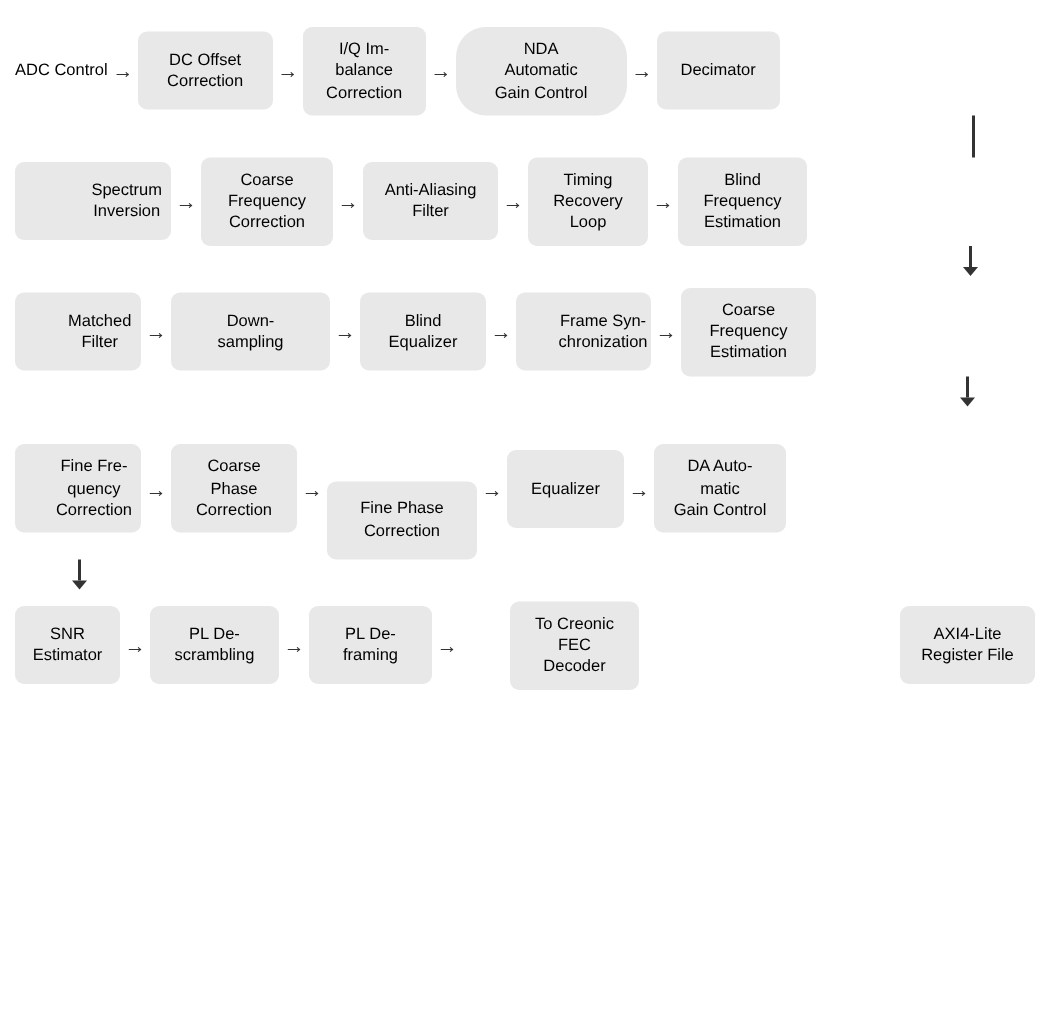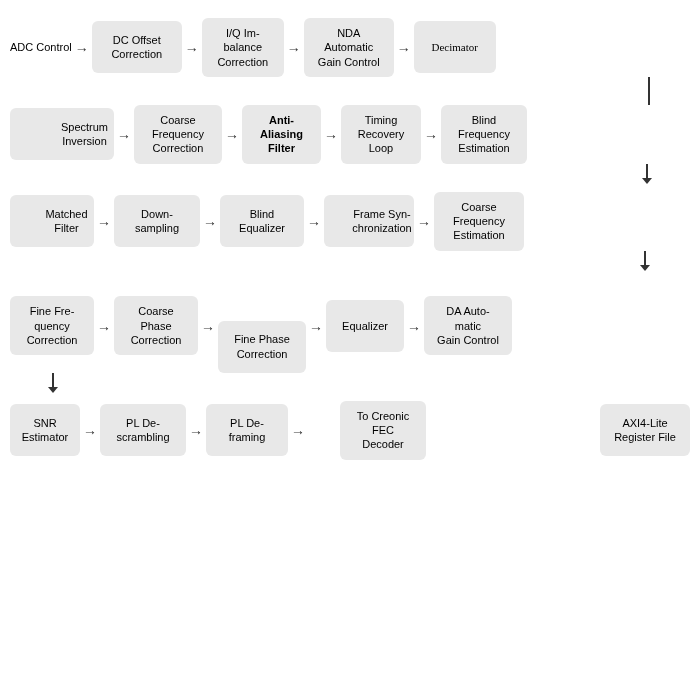--- a/index.html
+++ b/index.html
@@ -58,43 +58,43 @@
     <span class="plain-text">ADC Control</span>
     <span class="arrow"></span>
     <div class="block" style="width:90px;">
       <span>DC Offset<br>Correction</span>
     </div>
     <span class="arrow"></span>
     <div class="block" style="width:82px;">
       <span>I/Q Im-<br>balance<br>Correction</span>
     </div>
     <span class="arrow"></span>
-    <div class="block" style="width:90px;">
+    <div class="block" style="width:114px;border-radius:20px;">
       <span>NDA<br>Automatic<br>Gain Control</span>
     </div>
     <span class="arrow"></span>
-    <div class="block" style="width:82px;font-family:Liberation Serif, serif;">
+    <div class="block" style="width:82px;">
       <span>Decimator</span>
     </div>
   </div>
 
   <div style="display: flex; align-items: flex-start; height: 28px; justify-content: flex-end; padding-right: 40px;">
       <div style="width: 2px; height: 100%; background: rgb(51, 51, 51);"></div>
     </div>
 
   <div class="row" style="margin-bottom:0;">
     <div class="block" style="width:104px;justify-content:flex-end;">
       <span>Spectrum<br>Inversion</span>
     </div>
     <span class="arrow"></span>
     <div class="block" style="width:88px;">
       <span>Coarse<br>Frequency<br>Correction</span>
     </div>
     <span class="arrow"></span>
-    <div class="block" style="width:79px;font-weight:bold;">
+    <div class="block" style="width:90px;">
       <span>Anti-Aliasing<br>Filter</span>
     </div>
     <span class="arrow"></span>
     <div class="block" style="width:80px;">
       <span>Timing<br>Recovery<br>Loop</span>
     </div>
     <span class="arrow"></span>
     <div class="block" style="width:86px;">
       <span>Blind<br>Frequency<br>Estimation</span>
     </div>
@@ -103,21 +103,21 @@
   <div style="display:flex; flex-direction:column; align-items:flex-end; padding-right:42px; height:28px;">
     <div style="width:2px; height:14px; background:#333;"></div>
     <div style="width:0; height:0; border-left:5px solid transparent; border-right:5px solid transparent; border-top:6px solid #333; margin-right:-4px;"></div>
   </div>
 
   <div class="row" style="margin-bottom:0;">
     <div class="block" style="width:84px;padding-left:35px;">
       <span>Matched<br>Filter</span>
     </div>
     <span class="arrow"></span>
-    <div class="block" style="width:86px;">
+    <div class="block" style="width:106px;">
       <span>Down-<br>sampling</span>
     </div>
     <span class="arrow"></span>
     <div class="block" style="width:84px;">
       <span>Blind<br>Equalizer</span>
     </div>
     <span class="arrow"></span>
     <div class="block" style="width:90px;padding-left:32px;">
       <span>Frame Syn-<br>chronization</span>
     </div>
@@ -126,29 +126,29 @@
       <span>Coarse<br>Frequency<br>Estimation</span>
     </div>
   </div>
 
   <div style="display:flex; flex-direction:column; align-items:flex-end; padding-right:44px; height:28px;">
     <div style="width:2px; height:14px; background:#333;"></div>
     <div style="width:0; height:0; border-left:5px solid transparent; border-right:5px solid transparent; border-top:6px solid #333; margin-right:-4px;"></div>
   </div>
 
   <div class="row" style="margin-bottom:0;">
-    <div class="block" style="width:84px;">
+    <div class="block" style="width:84px;justify-content:flex-end;">
       <span>Fine Fre-<br>quency<br>Correction</span>
     </div>
     <span class="arrow"></span>
     <div class="block" style="width:84px;">
       <span>Coarse<br>Phase<br>Correction</span>
     </div>
     <span class="arrow"></span>
-    <div class="block" style="width:88px;margin-top:42px;">
+    <div class="block" style="width:100px;margin-top:42px;">
       <span>Fine Phase<br>Correction</span>
     </div>
     <span class="arrow"></span>
     <div class="block" style="width:78px;">
       <span>Equalizer</span>
     </div>
     <span class="arrow"></span>
     <div class="block" style="width:88px;">
       <span>DA Auto-<br>matic<br>Gain Control</span>
     </div>

